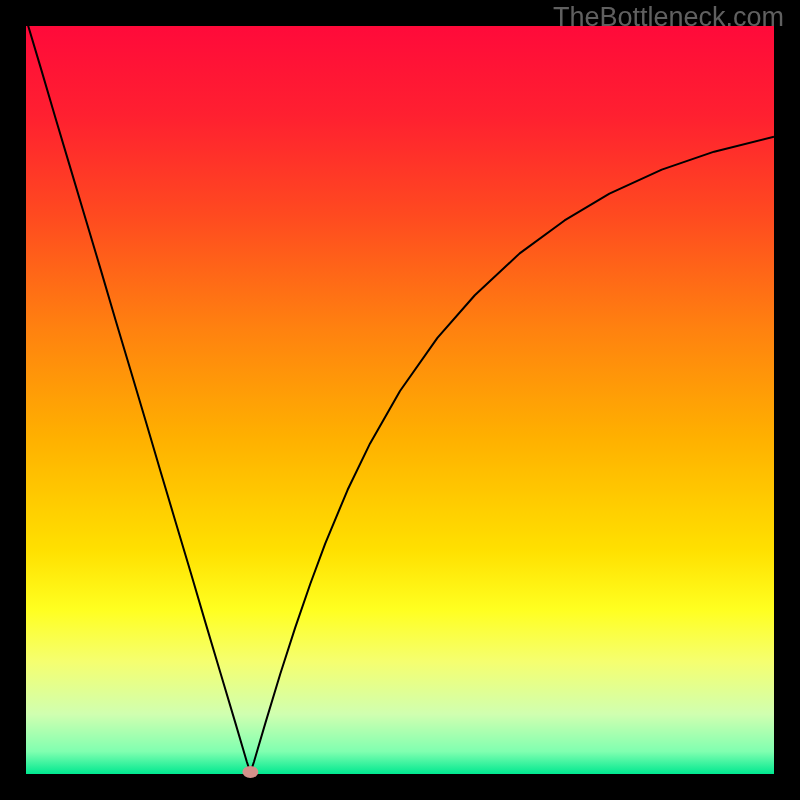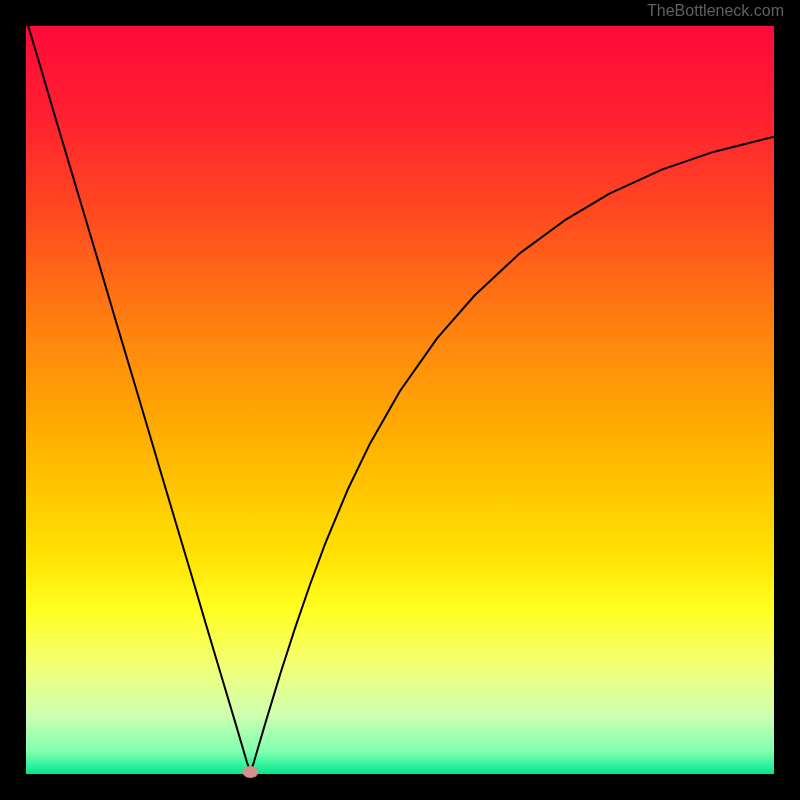--- a/index.html
+++ b/index.html
@@ -13,21 +13,21 @@
   .chart-container {
     position: relative;
     width: 800px;
     height: 800px;
   }
   .watermark {
     position: absolute;
     top: 2px;
     right: 16px;
     font-family: Arial, Helvetica, sans-serif;
-    font-size: 16px;
+    font-size: 27px;
     color: #606060;
     z-index: 10;
   }
   svg {
     position: absolute;
     top: 0;
     left: 0;
   }
 </style>
 </head>

